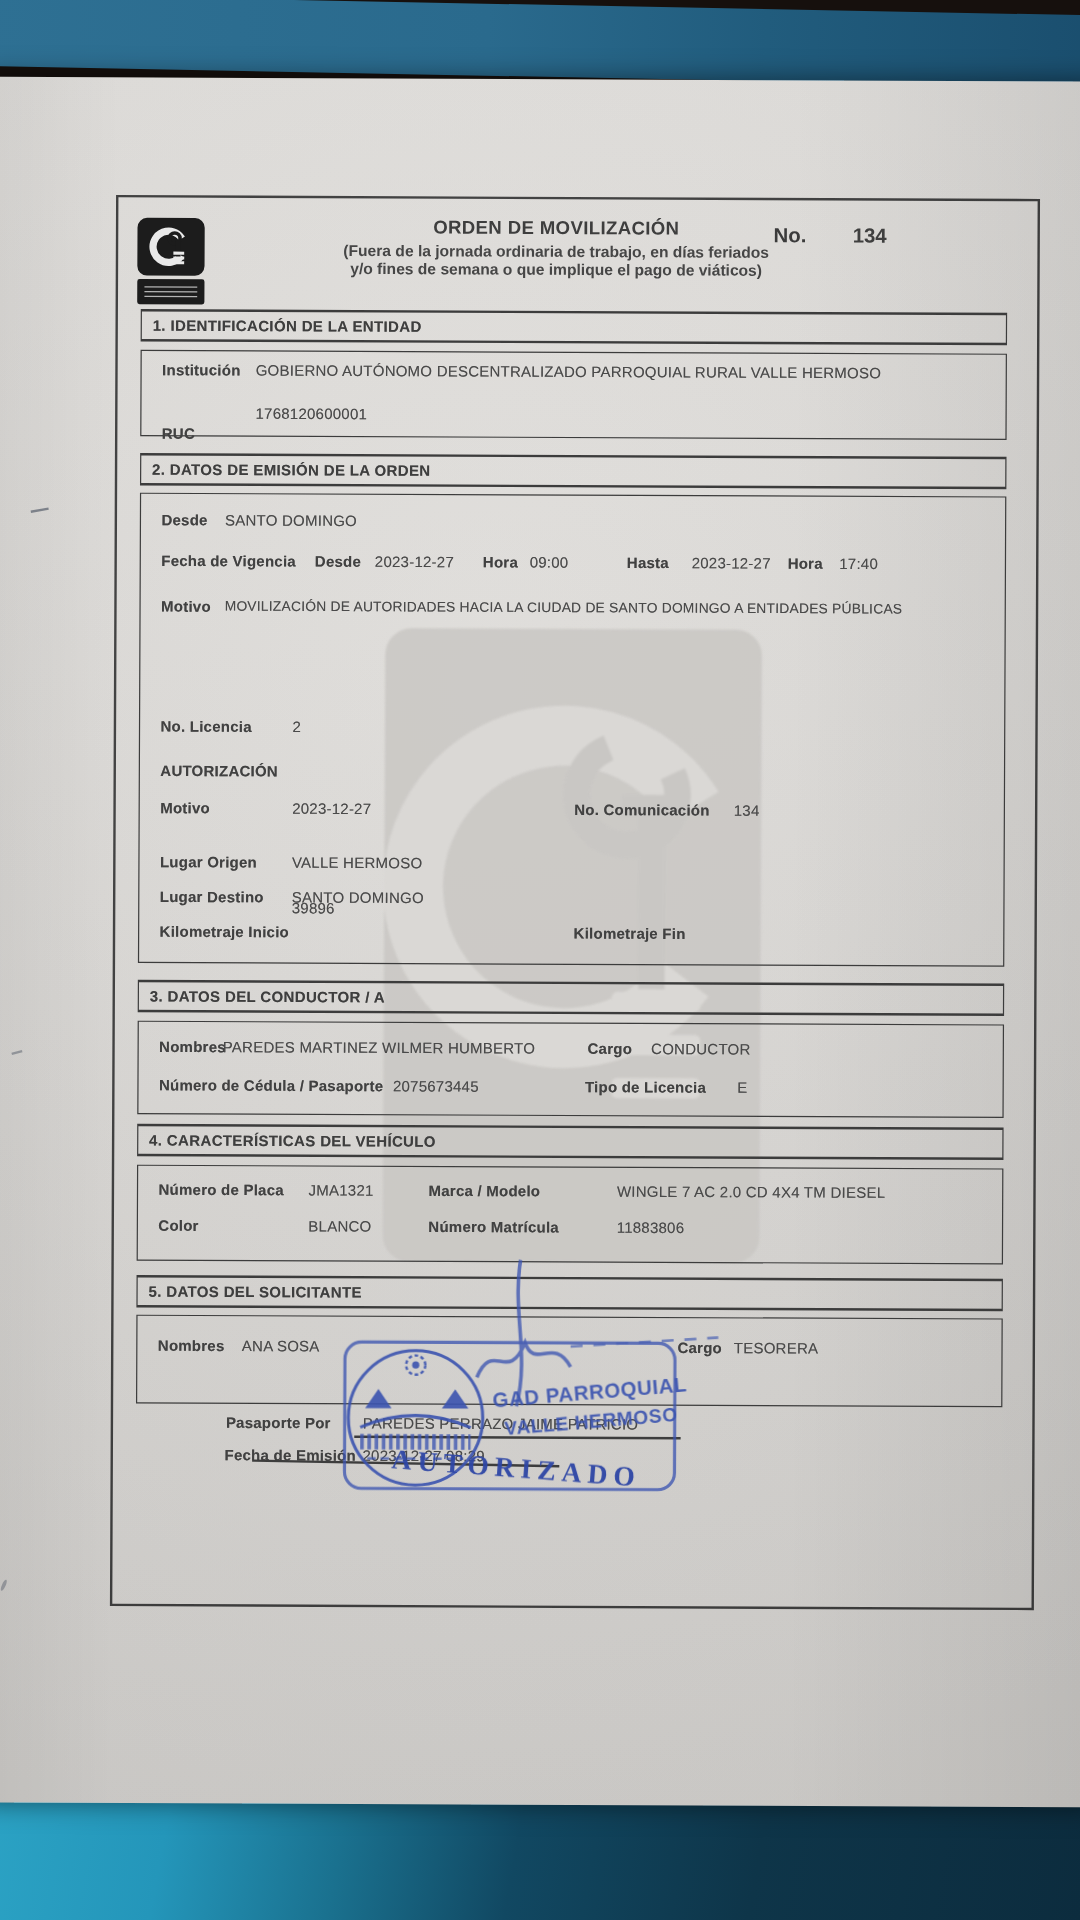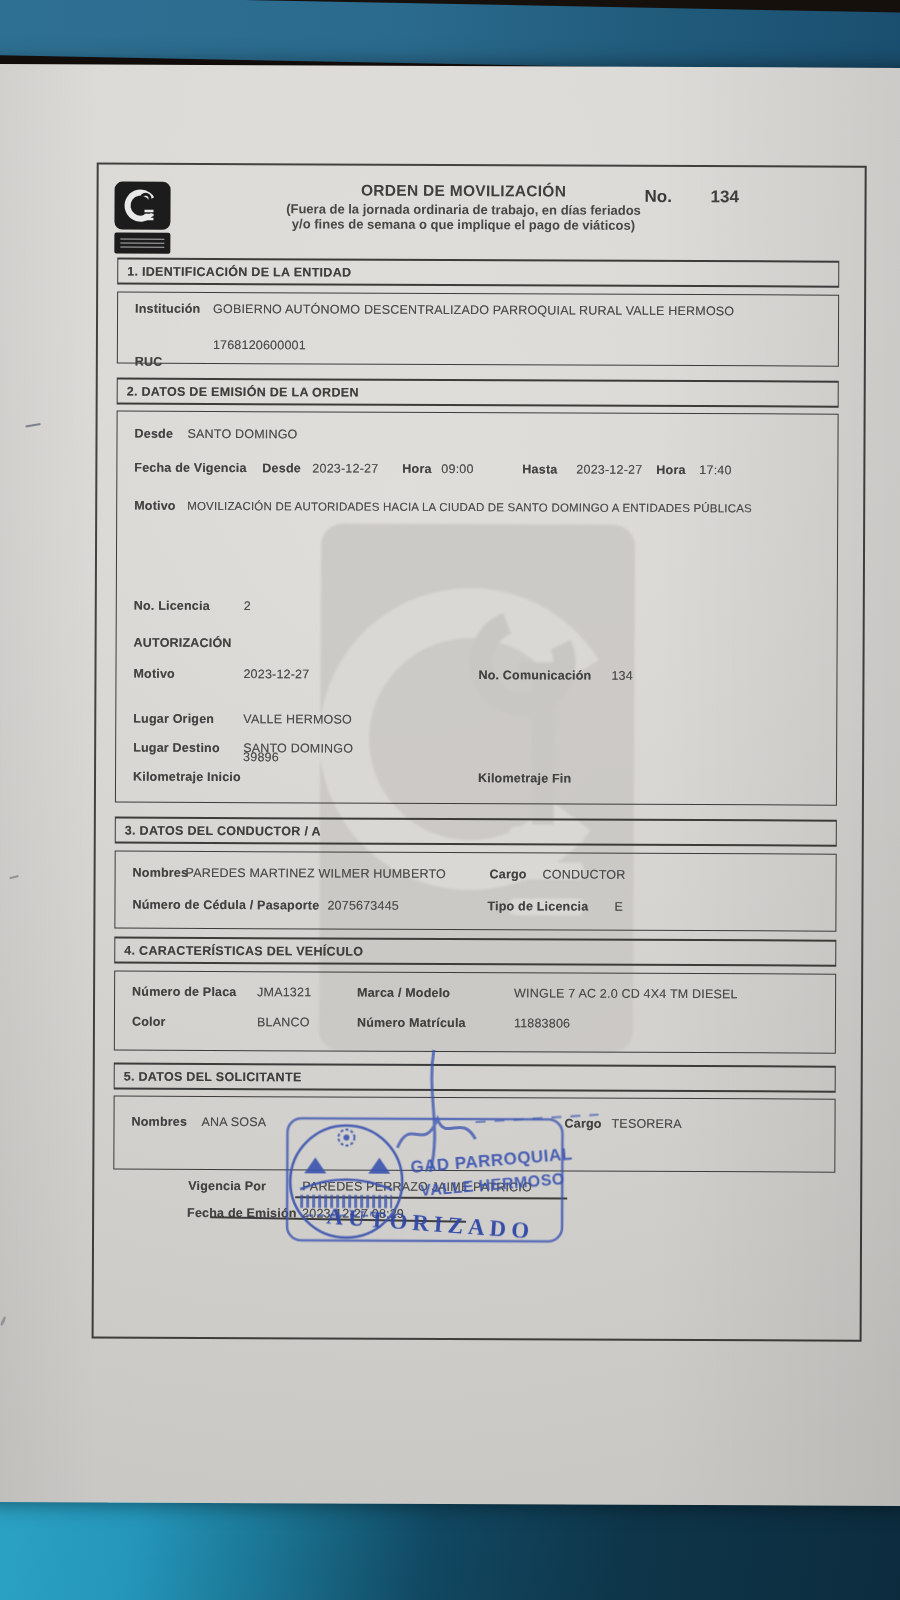--- a/index.html
+++ b/index.html
@@ -164,21 +164,21 @@
       </div>
 
       <div class="bar" style="top:898px">5. DATOS DEL SOLICITANTE</div>
       <div class="bx" style="top:931px;height:74px">
         <span class="t b" style="left:17px;top:18px">Nombres</span>
         <span class="t" style="left:87px;top:18px">ANA SOSA</span>
         <span class="t b" style="left:450px;top:18px">Cargo</span>
         <span class="t" style="left:497px;top:18px">TESORERA</span>
       </div>
 
-      <span class="t b" style="left:94px;top:1014px;z-index:3">Vigencia Por</span>
+      <span class="t b" style="left:94px;top:1014px;z-index:3">Pasaporte Por</span>
       <span class="t" style="left:208px;top:1014px;z-index:3">PAREDES PERRAZO JAIME PATRICIO</span>
       <div class="uline" style="left:201px;top:1031px;width:272px"></div>
       <span class="t b" style="left:93px;top:1041px;z-index:3">Fecha de Emisión</span>
       <span class="t" style="left:208px;top:1041px;z-index:3">2023-12-27 08:29</span>
       <div class="uline" style="left:116px;top:1053px;width:256px;transform:rotate(.8deg)"></div>
 
       <svg class="stamp" width="330" height="215" viewBox="0 0 330 215">
         <g stroke="#3b54b0" fill="none" opacity="0.9">
           <line x1="205" y1="80" x2="328" y2="72" stroke-width="2.2" stroke-dasharray="10 9" opacity="0.7"></line>
           <rect x="17" y="77" width="275" height="122" rx="14" stroke-width="2.6" opacity="0.85"></rect>

